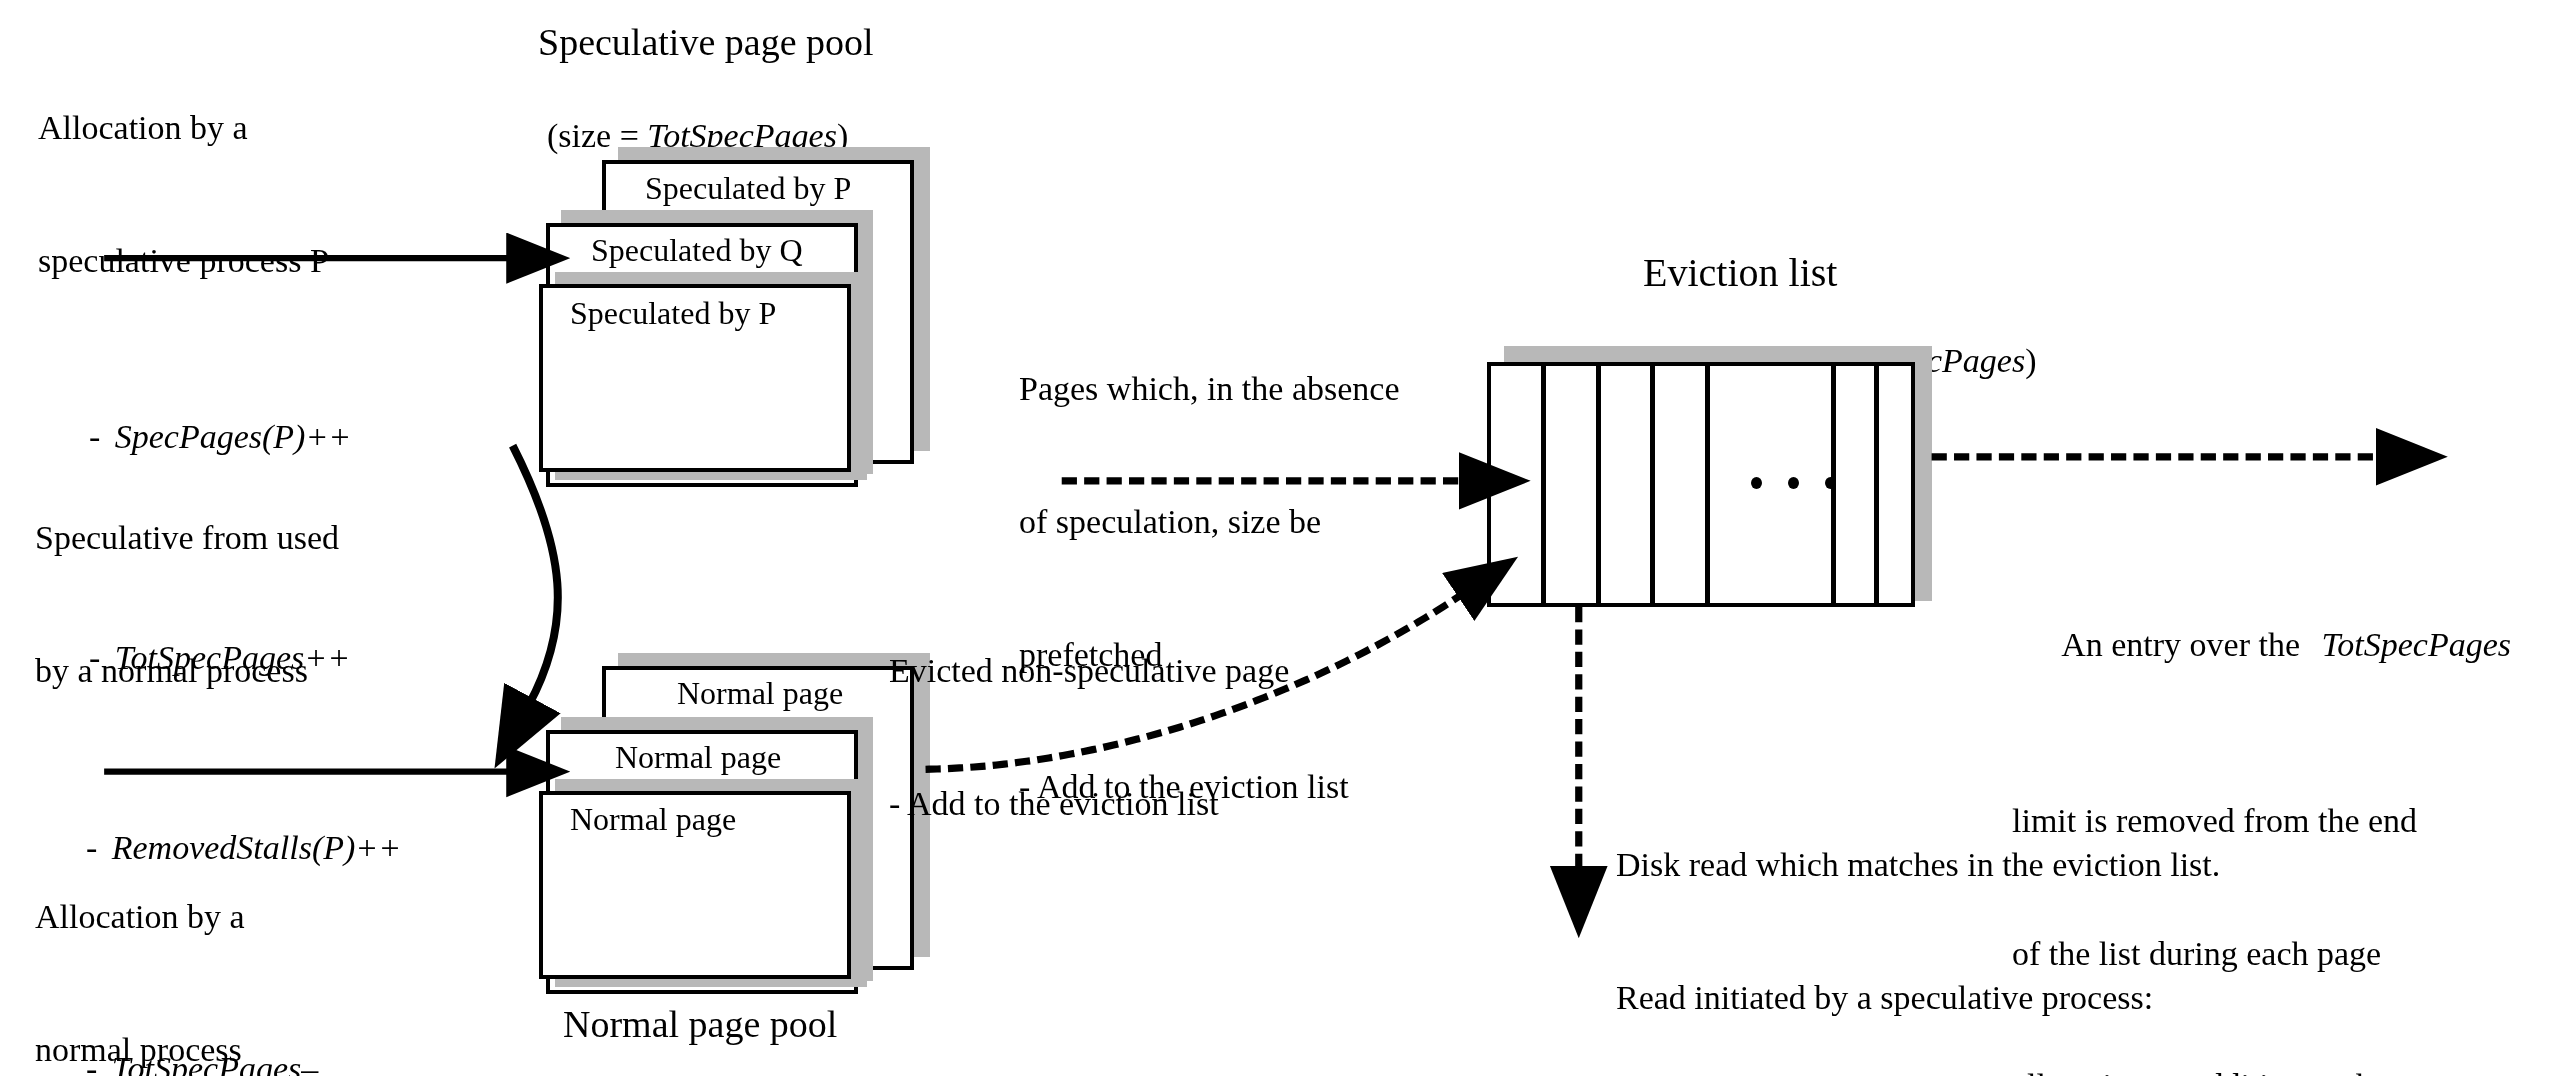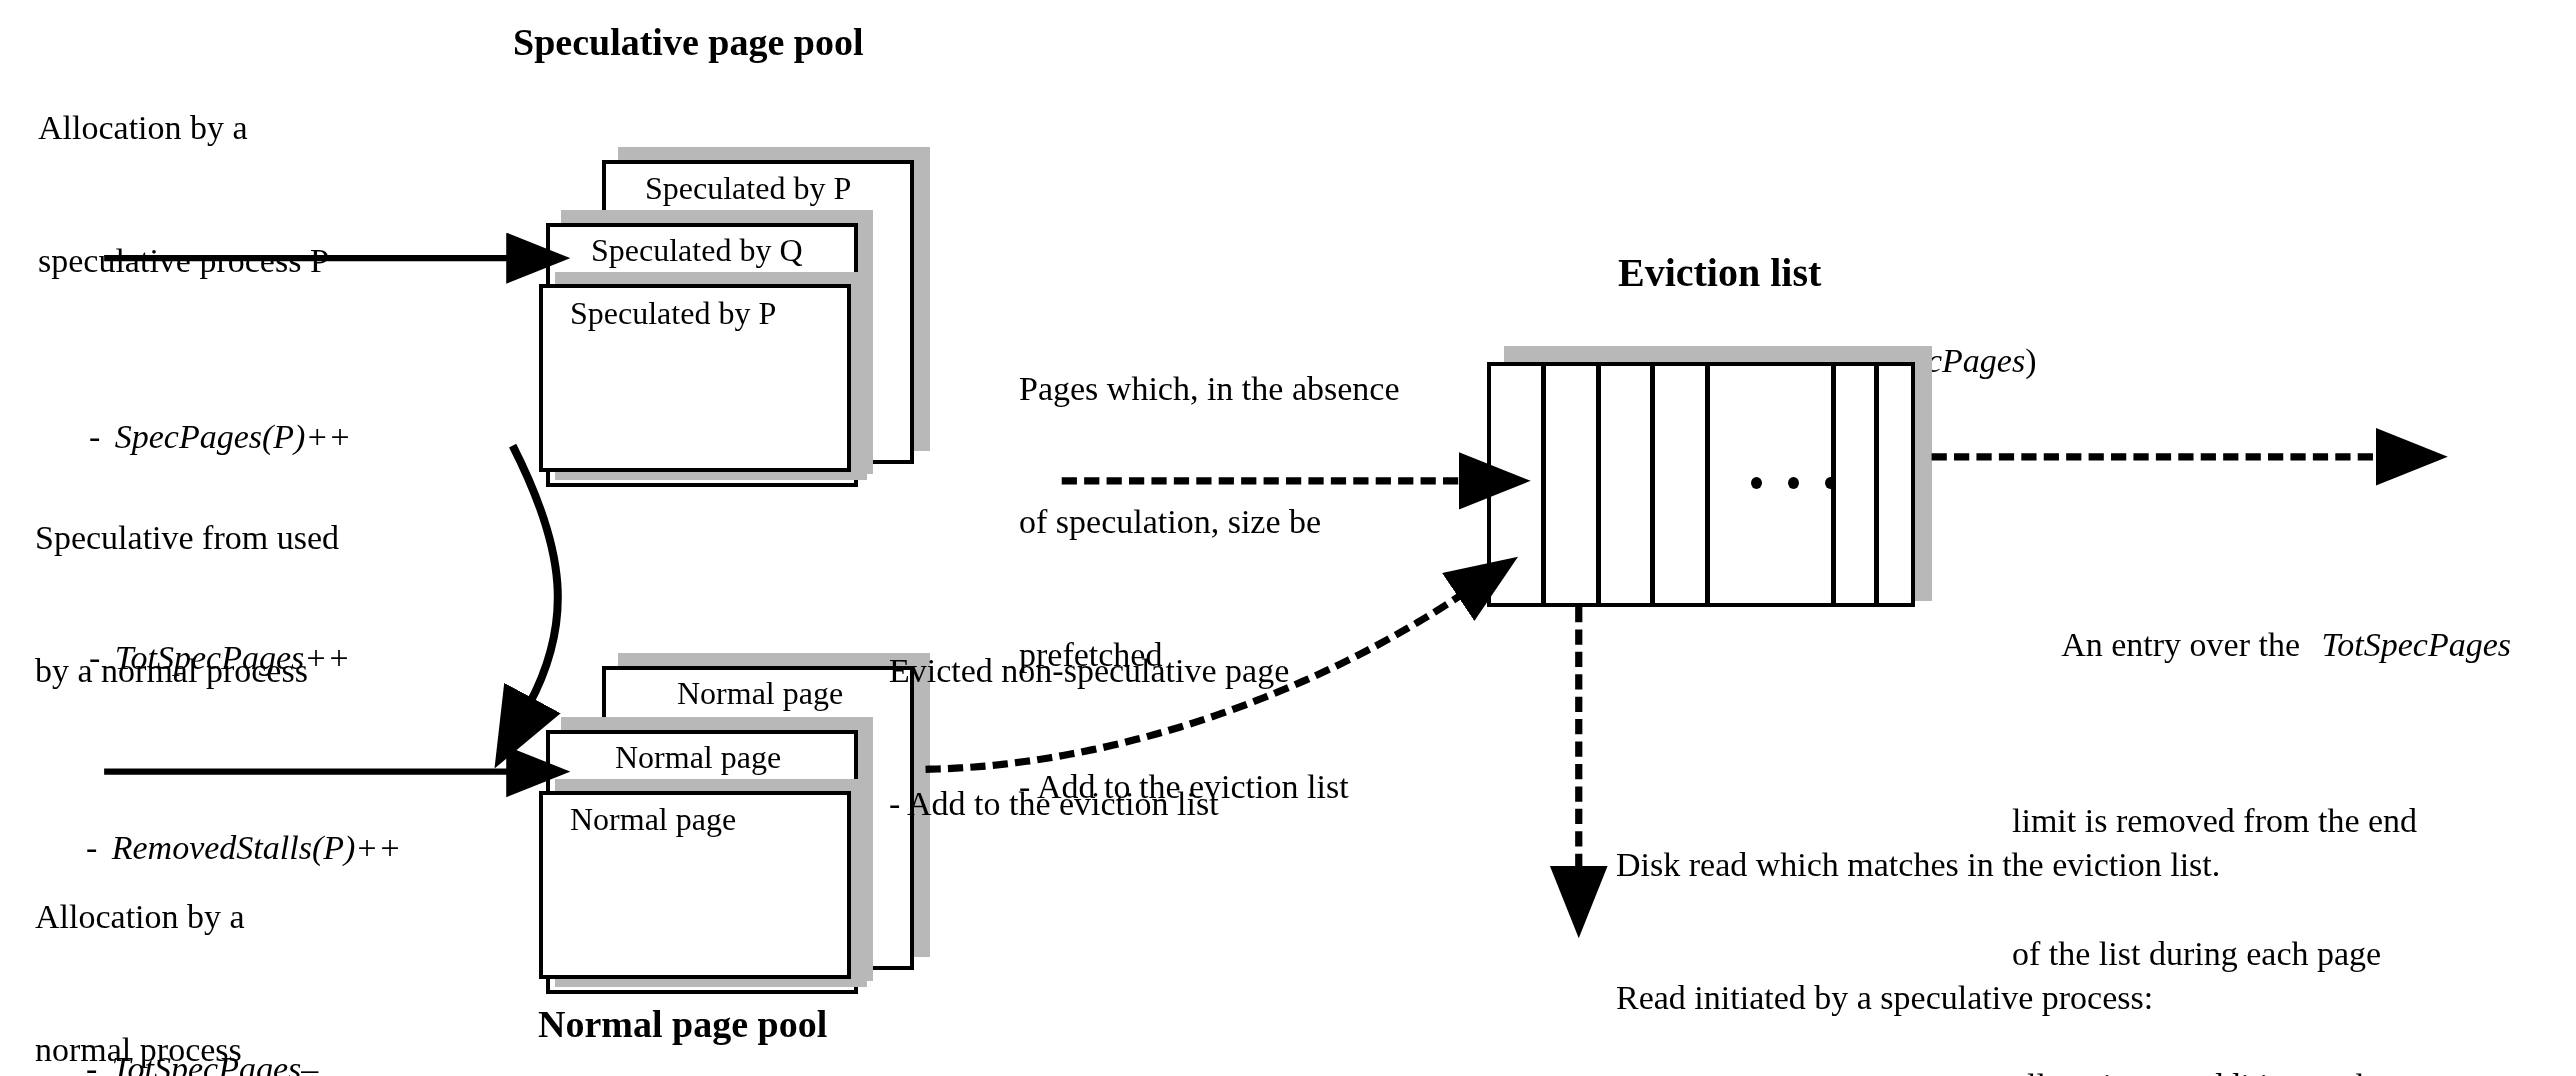--- a/index.html
+++ b/index.html
@@ -17,21 +17,22 @@
     overflow: hidden;
   }
   .txt {
     position: absolute;
     white-space: pre;
     line-height: 1.30;
     font-size: 34px;
     letter-spacing: 0px;
   }
   .bold {
-    font-weight: bold;
+    font-weight: normal;
+    margin-left: 25px;
   }
   .ital {
     font-style: italic;
   }
   .blk {
     position: absolute;
     white-space: pre;
     font-size: 34px;
     line-height: 1.30;
   }
@@ -106,20 +107,23 @@
     </div>
     
   </div>
 
   <div class="blk" style="left:35px; top:807px;">
     <div>Allocation by a</div>
     <div>normal process</div>
   </div>
 
   <div class="txt bold" style="left:513px; top:17.6px; font-size:38px;">Speculative page pool</div>
+  <div class="txt" style="left:513px; top:70px;">
+    <span>(size = </span><span class="ital">TotSpecPages</span><span>)</span>
+  </div>
 
   <div class="shadow" style="left:618px; top:147px; width:312px; height:304px;"></div>
   <div class="card" style="left:602px; top:160px; width:312px; height:304px;"></div>
   <div class="cardlabel" style="left:645px; top:170px;">Speculated by P</div>
 
   <div class="shadow" style="left:561px; top:210px; width:312px; height:264px;"></div>
   <div class="card" style="left:546px; top:223px; width:312px; height:264px;"></div>
   <div class="cardlabel" style="left:591px; top:232px;">Speculated by Q</div>
 
   <div class="shadow" style="left:555px; top:272px; width:312px; height:208px;"></div>

